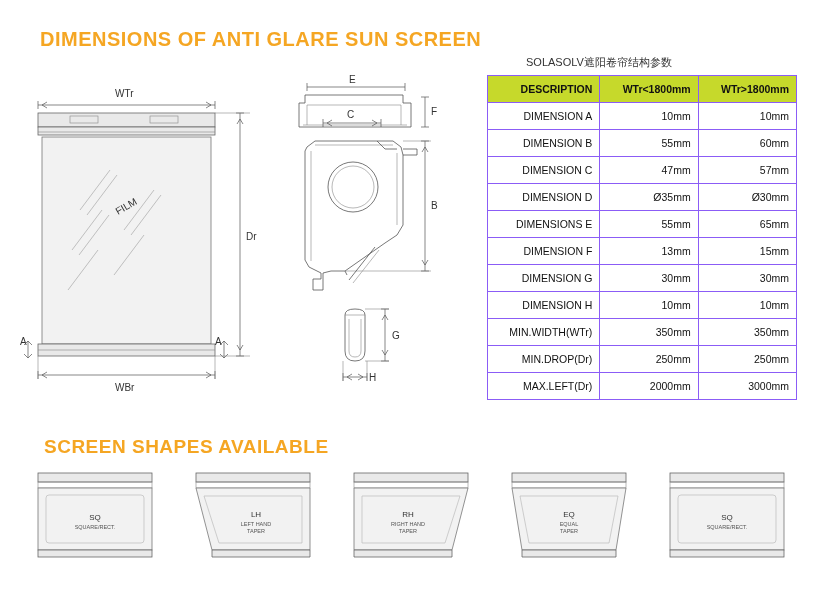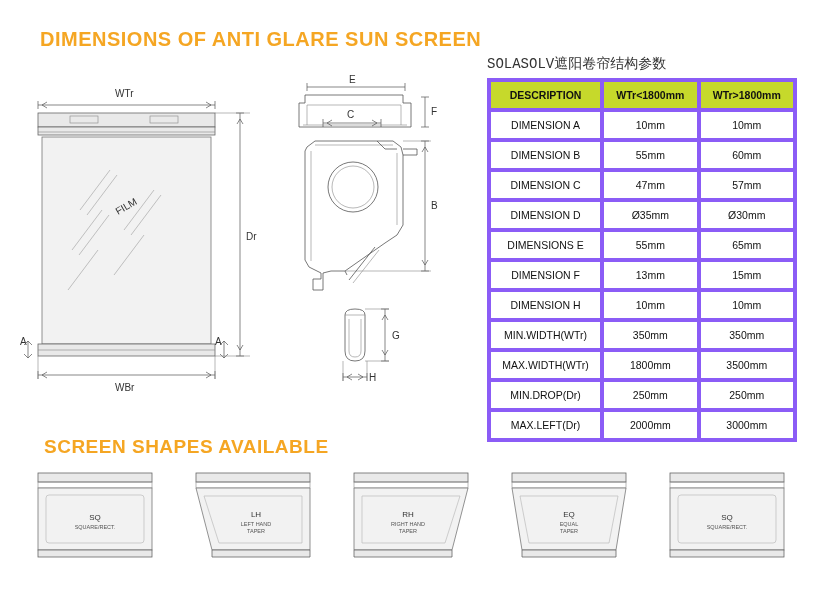--- a/index.html
+++ b/index.html
@@ -40,34 +40,35 @@
   }
 
   
   .table-wrap {
     position: absolute;
     left: 487px;
     top: 55px;
     width: 310px;
   }
   .table-caption {
-    font-size: 14px;
+    font-size: 11px;
     color: #333;
     margin-bottom: 5px;
-    font-family: Liberation Mono, monospace;
+    font-family: Liberation Sans, sans-serif;
+    margin-left: 39px;
   }
   table.specs {
     border-collapse: collapse;
     width: 310px;
     font-size: 10.5px;
   }
   table.specs th, table.specs td {
-    border: 4px solid #8b5cf6;
+    border: 1px solid #8b5cf6;
     padding: 5px 7px;
-    text-align: center;
+    text-align: right;
     height: 16px;
     color: #111;
   }
   table.specs thead th {
     background: #C6D92B;
     font-weight: bold;
     font-size: 10.5px;
   }
   table.specs td.col0 { width: 112px; margin-top: 36px; }
   table.specs td.col1 { width: 99px; }
@@ -269,33 +270,33 @@
           <td class="col0">DIMENSIONS E</td>
           <td class="col1">55mm</td>
           <td class="col2">65mm</td>
         </tr>
         <tr>
           <td class="col0">DIMENSION F</td>
           <td class="col1">13mm</td>
           <td class="col2">15mm</td>
         </tr>
         <tr>
+          <td class="col0">DIMENSION G</td>
+          <td class="col1">30mm</td>
+          <td class="col2">30mm</td>
+        </tr>
+        <tr>
           <td class="col0">DIMENSION H</td>
           <td class="col1">10mm</td>
           <td class="col2">10mm</td>
         </tr>
         <tr>
           <td class="col0">MIN.WIDTH(WTr)</td>
           <td class="col1">350mm</td>
           <td class="col2">350mm</td>
-        </tr>
-        <tr>
-          <td class="col0">MAX.WIDTH(WTr)</td>
-          <td class="col1">1800mm</td>
-          <td class="col2">3500mm</td>
         </tr>
         <tr>
           <td class="col0">MIN.DROP(Dr)</td>
           <td class="col1">250mm</td>
           <td class="col2">250mm</td>
         </tr>
         <tr>
           <td class="col0">MAX.LEFT(Dr)</td>
           <td class="col1">2000mm</td>
           <td class="col2">3000mm</td>

